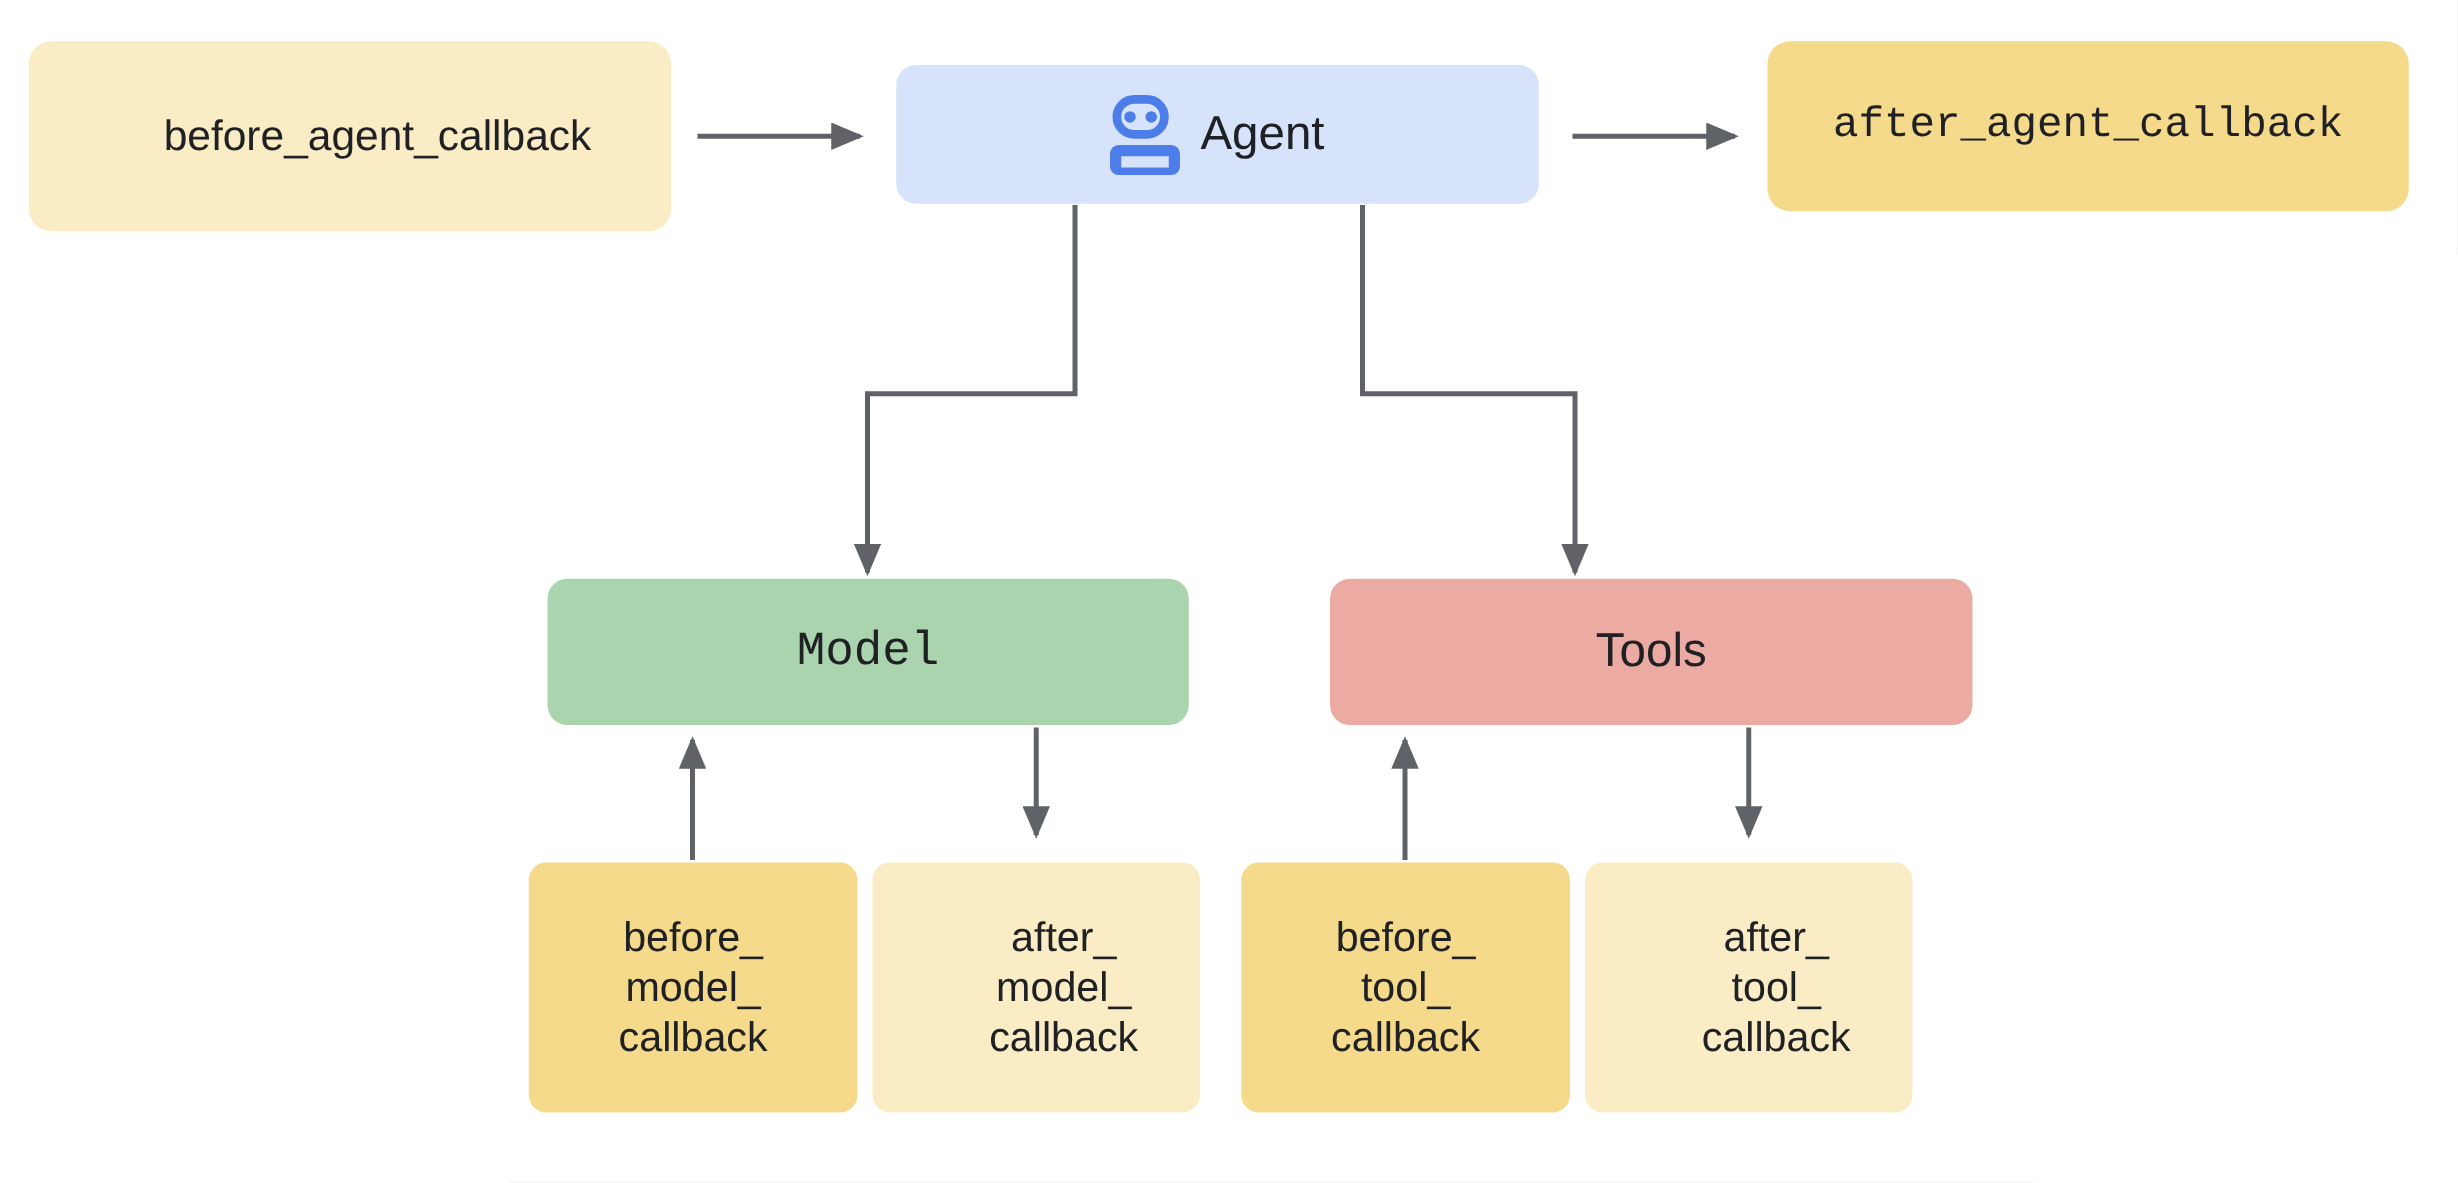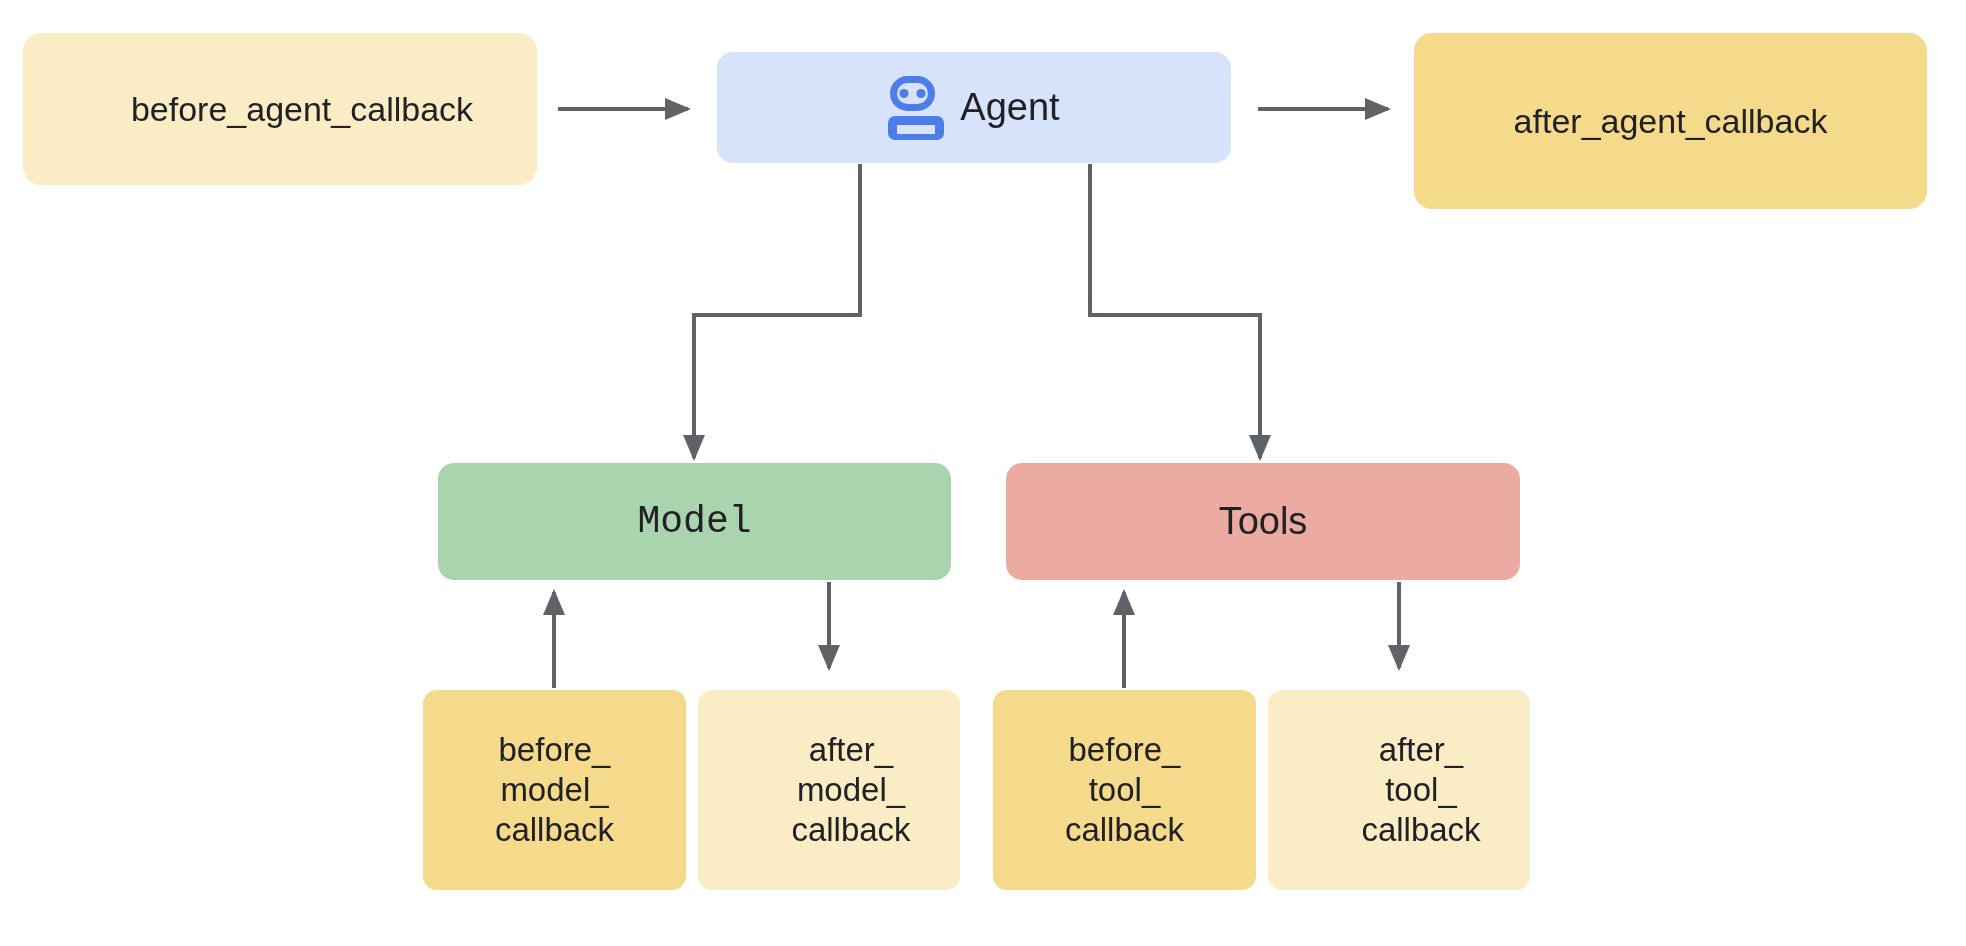--- a/index.html
+++ b/index.html
@@ -39,25 +39,25 @@
   .node--salmon{background:var(--salmon,#ECABA2);}
   .node--agent{background:var(--agent-bg,#D7E3FB);}
 
   .node--wide{border-radius:18px;font-size:34px;}
   .node--mid{border-radius:16px;font-size:38px;}
   .node--small{border-radius:14px;font-size:33px;line-height:1.22;}
 
   
   .n-before-agent{left:23px;top:33px;width:514px;height:152px;}
   .n-agent{left:717px;top:52px;width:514px;height:111px;gap:16px;font-size:38px;}
-  .n-after-agent{left:1414px;top:33px;width:513px;height:176px;}
+  .n-after-agent{left:1414px;top:33px;width:513px;height:136px;font-family:Liberation Mono, monospace;}
 
   
   .n-model{left:438px;top:463px;width:513px;height:117px;}
-  .n-tools{left:1006px;top:463px;width:514px;height:117px;}
+  .n-tools{left:1064px;top:463px;width:514px;height:117px;}
 
   
   .n-before-model{left:423px;top:690px;width:263px;height:200px;}
   .n-after-model{left:698px;top:690px;width:262px;height:200px;}
   .n-before-tool{left:993px;top:690px;width:263px;height:200px;}
   .n-after-tool{left:1268px;top:690px;width:262px;height:200px;}
 
   .robot-icon{width:56px;height:64px;flex:0 0 auto;display:block;}
 </style>
 </head>

